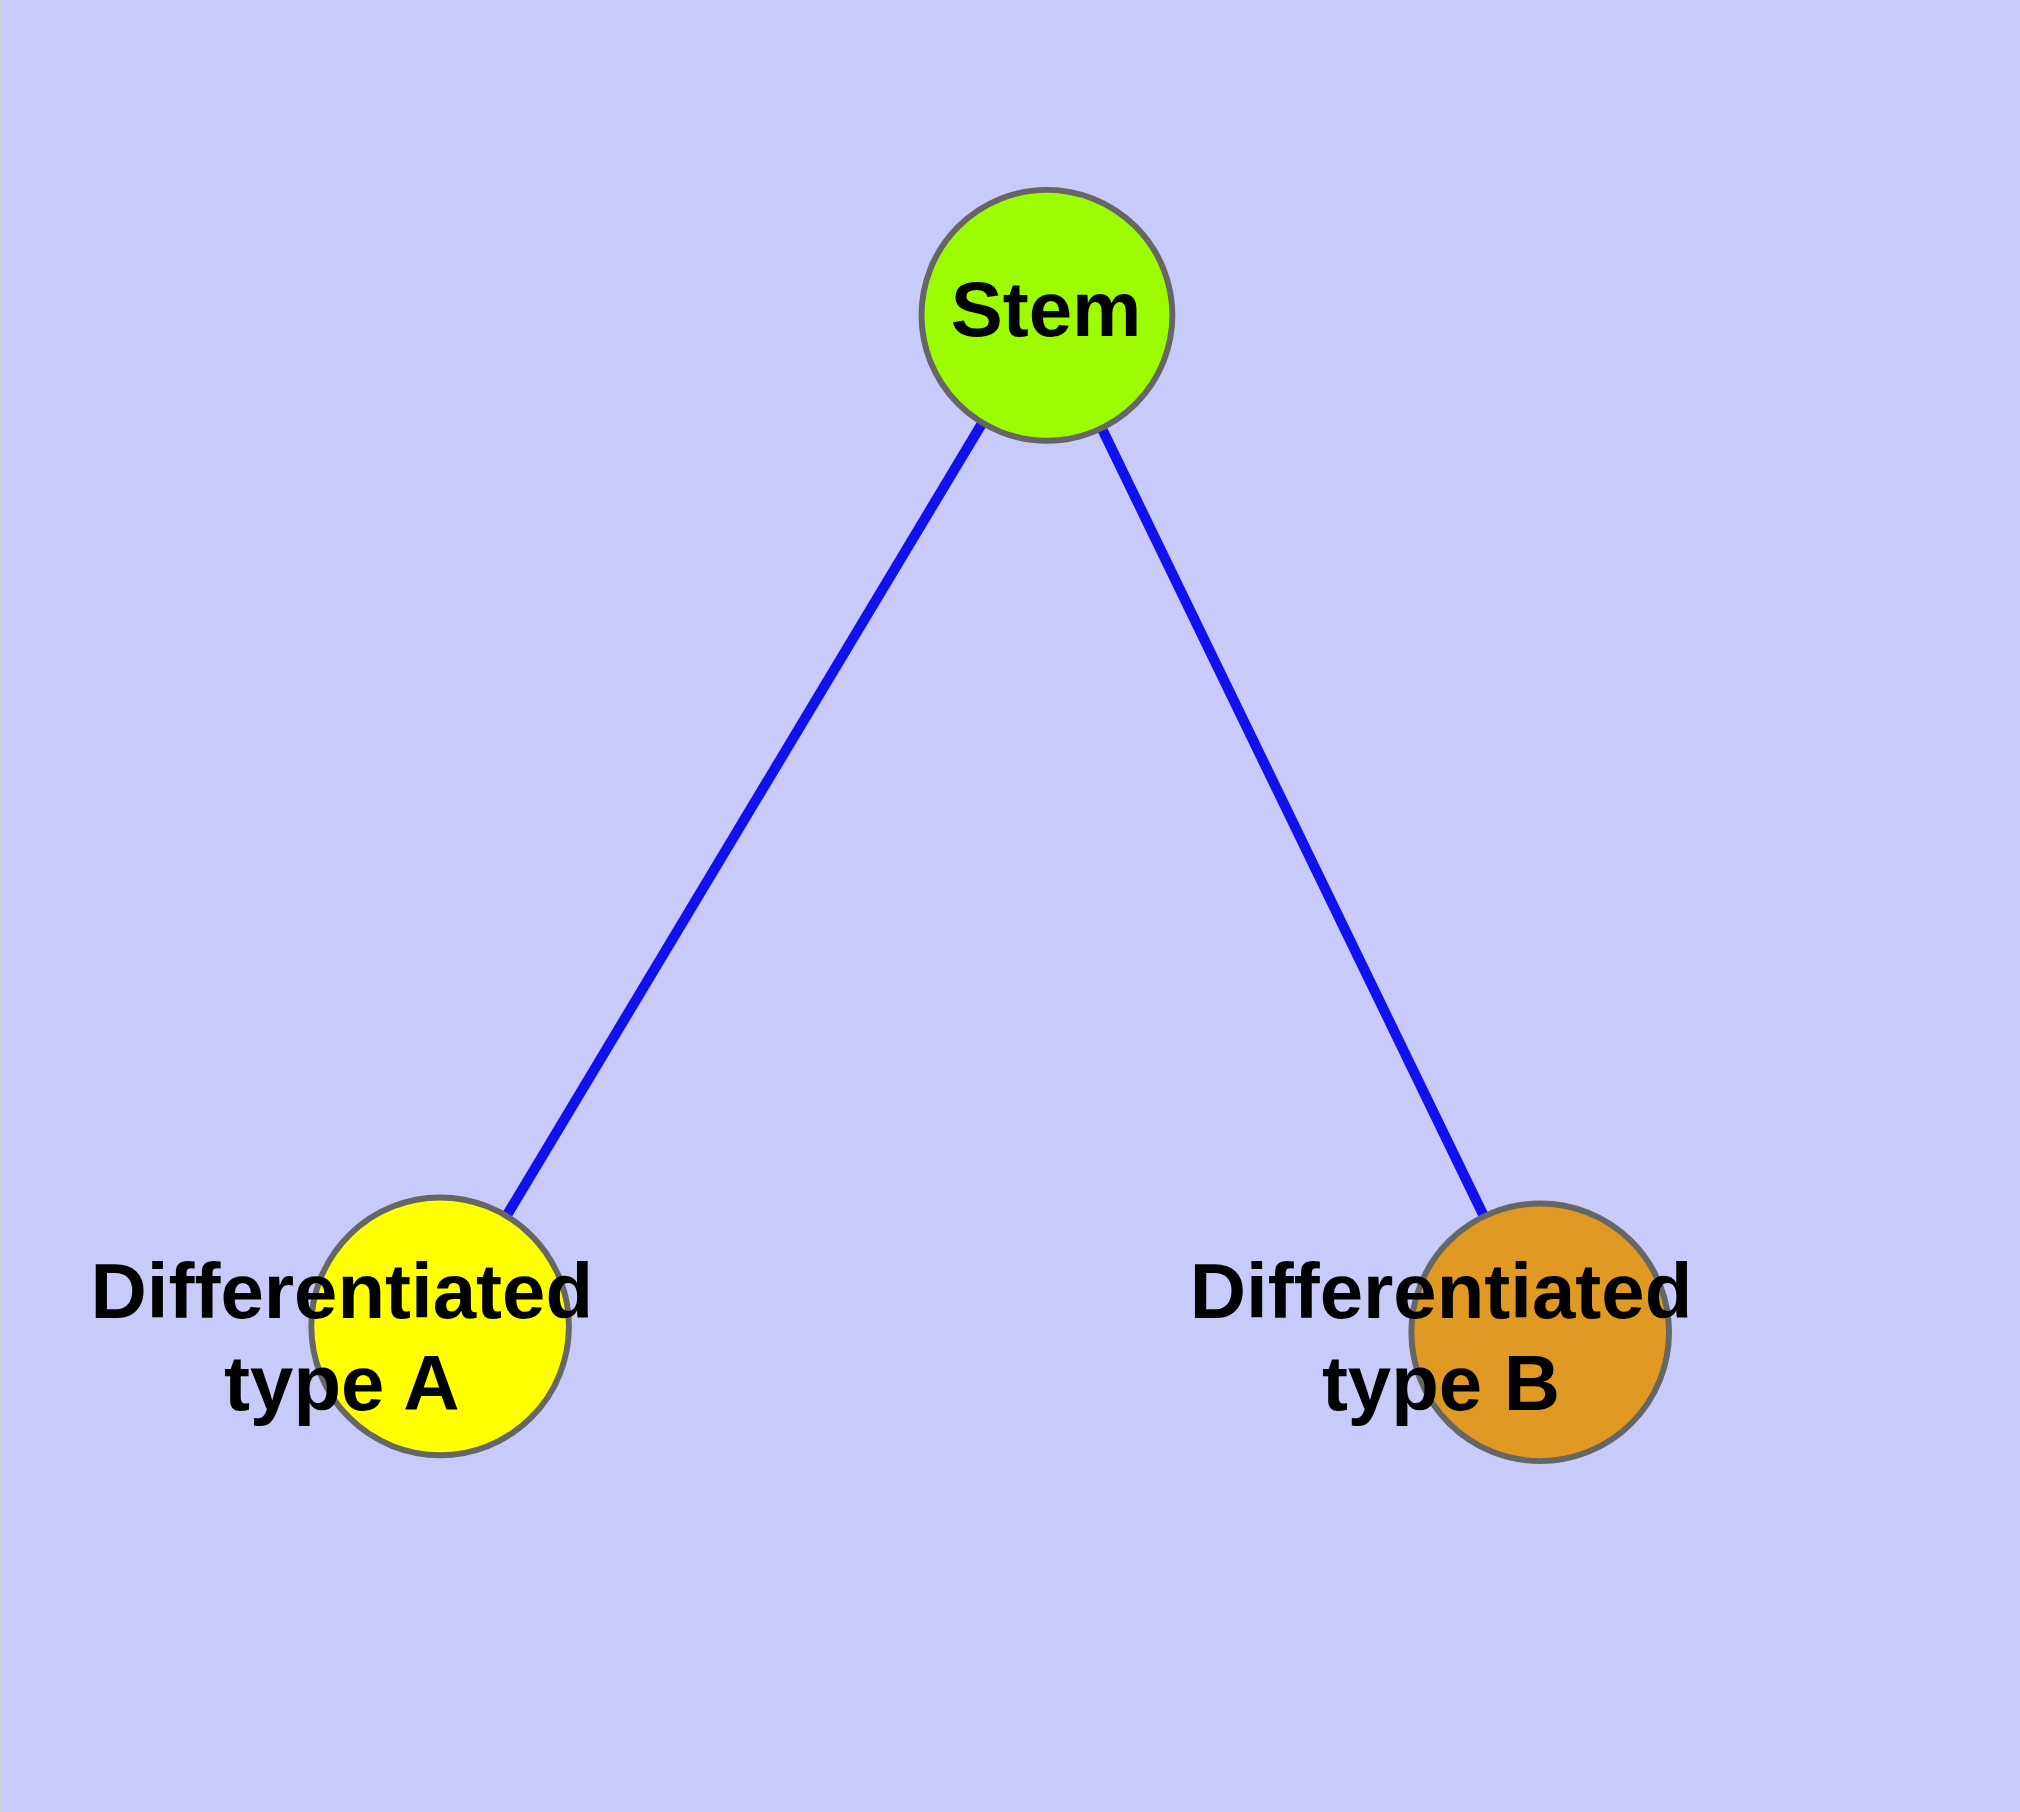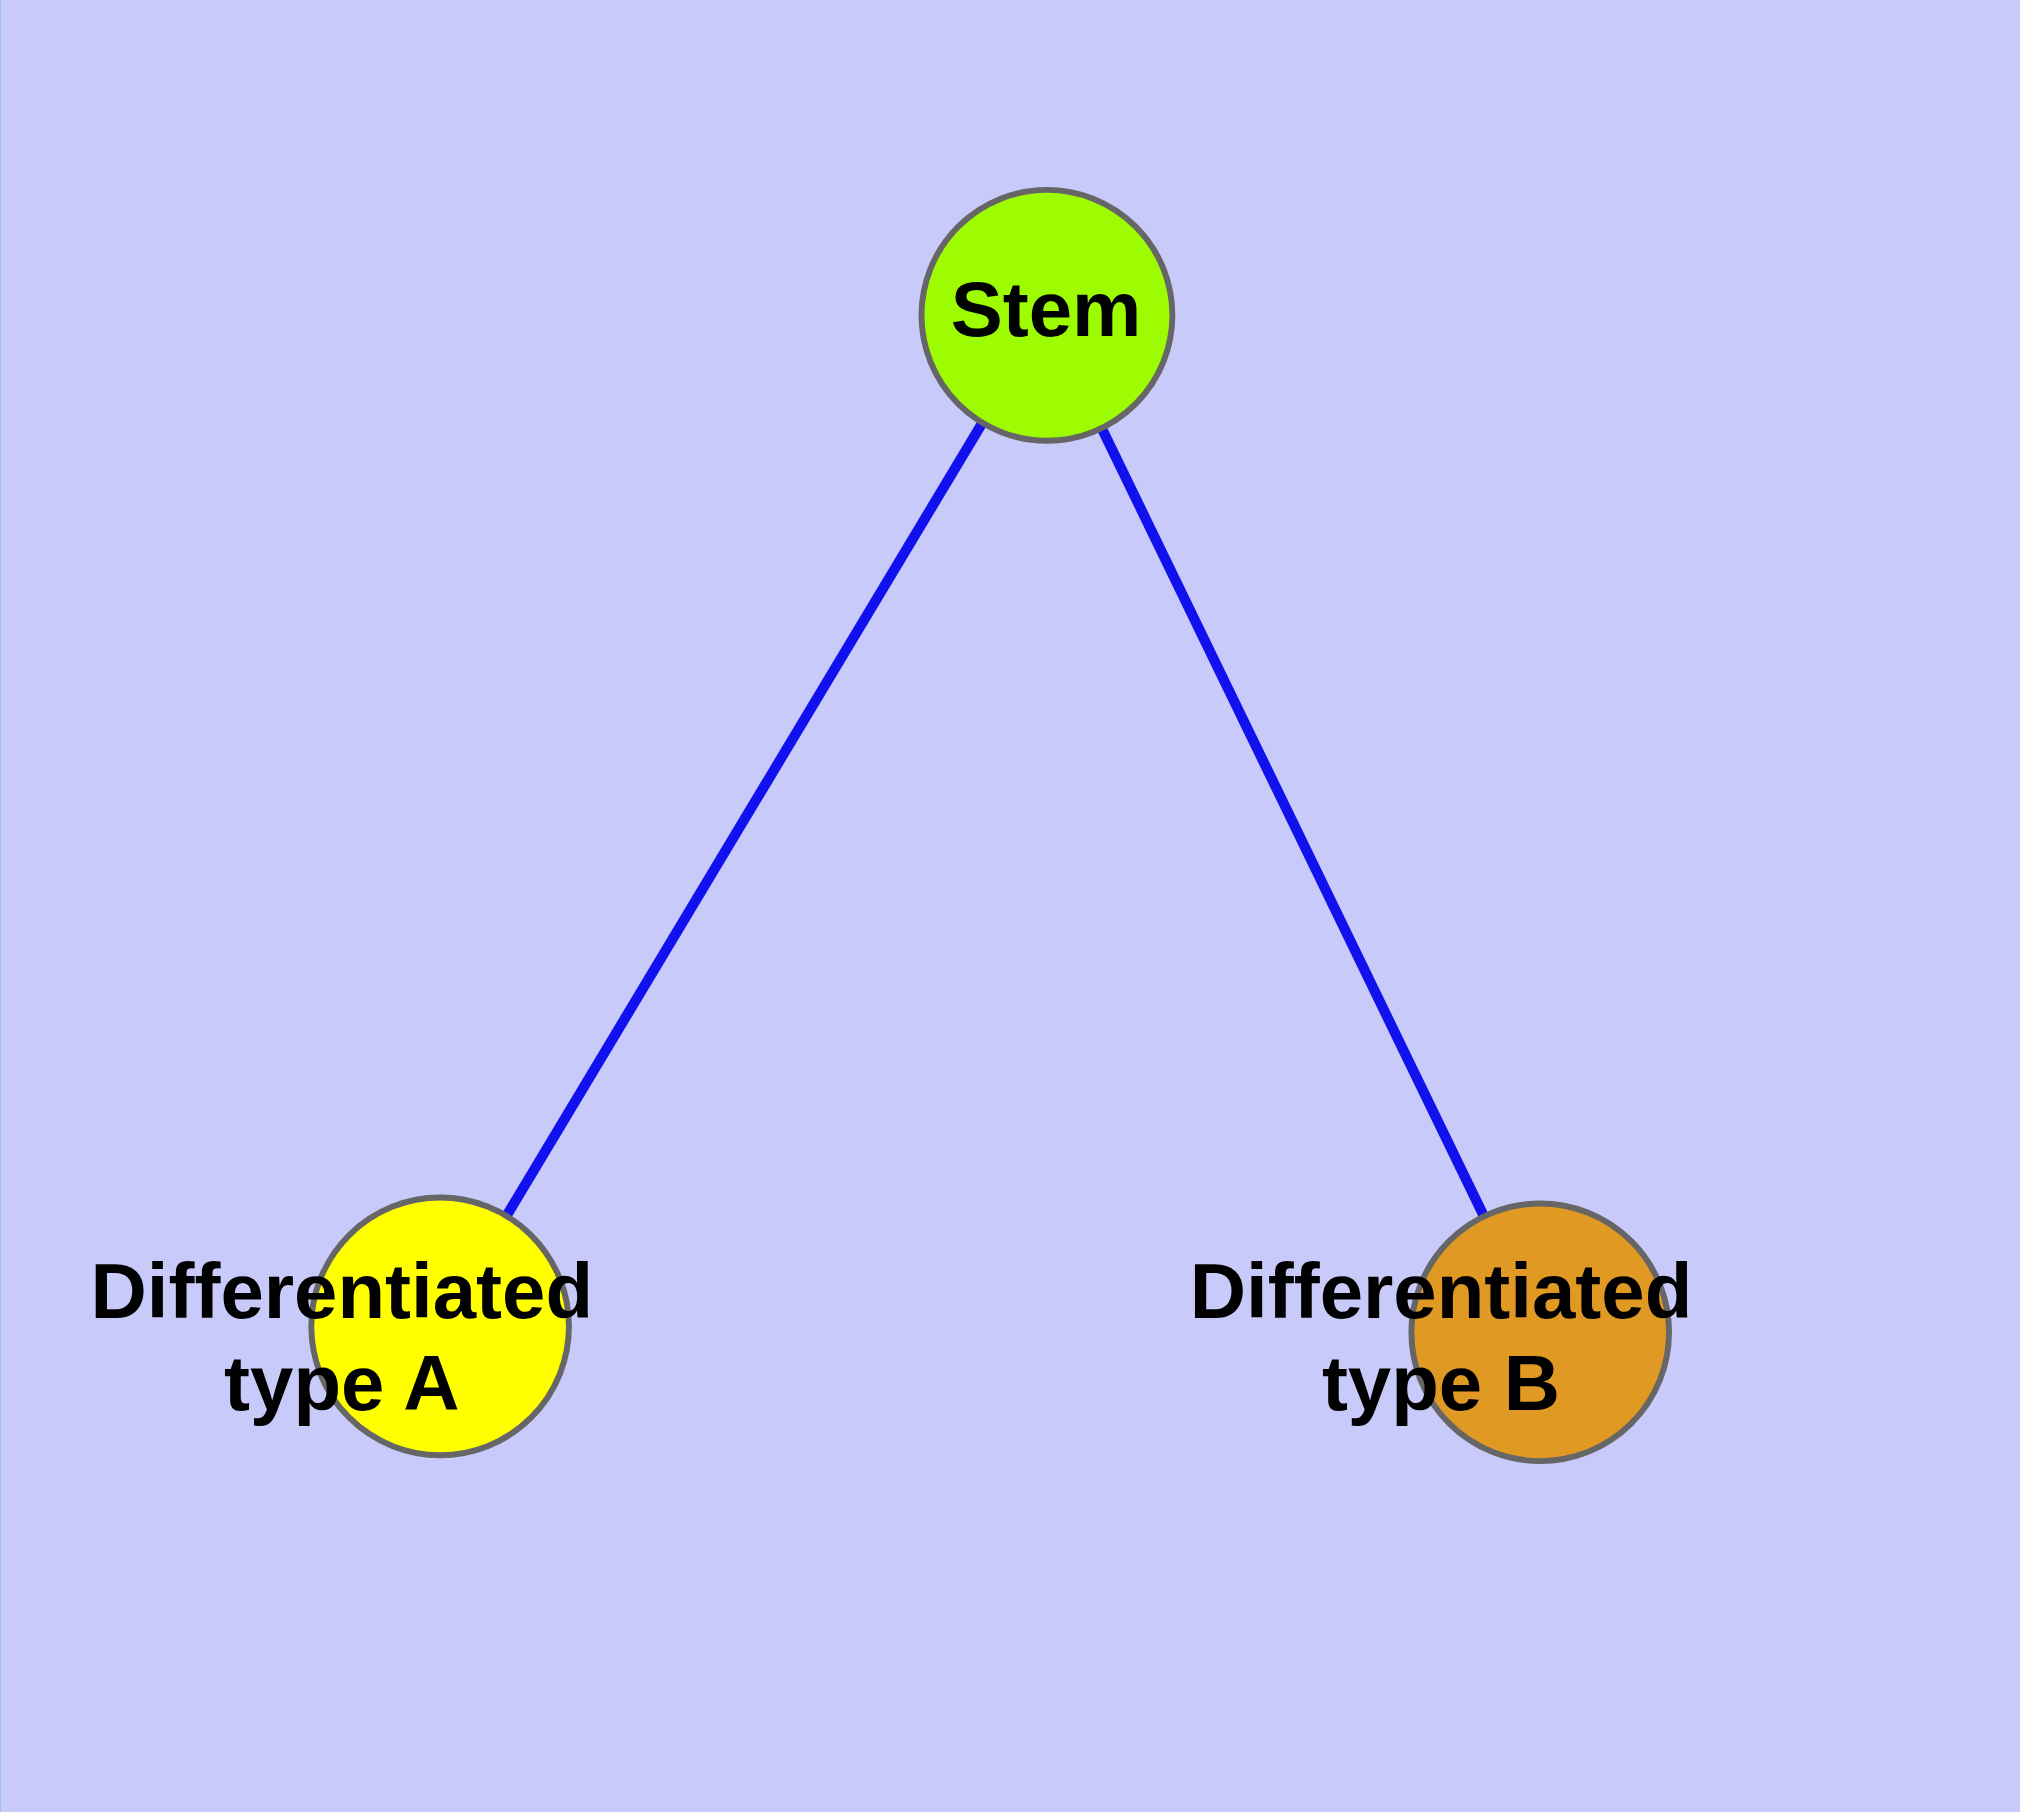--- a/index.html
+++ b/index.html
@@ -10,21 +10,21 @@
   body {
     width: 2021px;
     height: 1812px;
     overflow: hidden;
     font-family: "Liberation Sans", sans-serif;
   }
   #canvas-root {
     position: relative;
     width: 2021px;
     height: 1812px;
-    background: #22c55e;
+    background: #bef264;
   }
   svg#graph-svg {
     display: block;
     width: 2021px;
     height: 1812px;
   }
   .edge-line {
     stroke: #1111ee;
     stroke-width: 12;
     stroke-linecap: butt;

